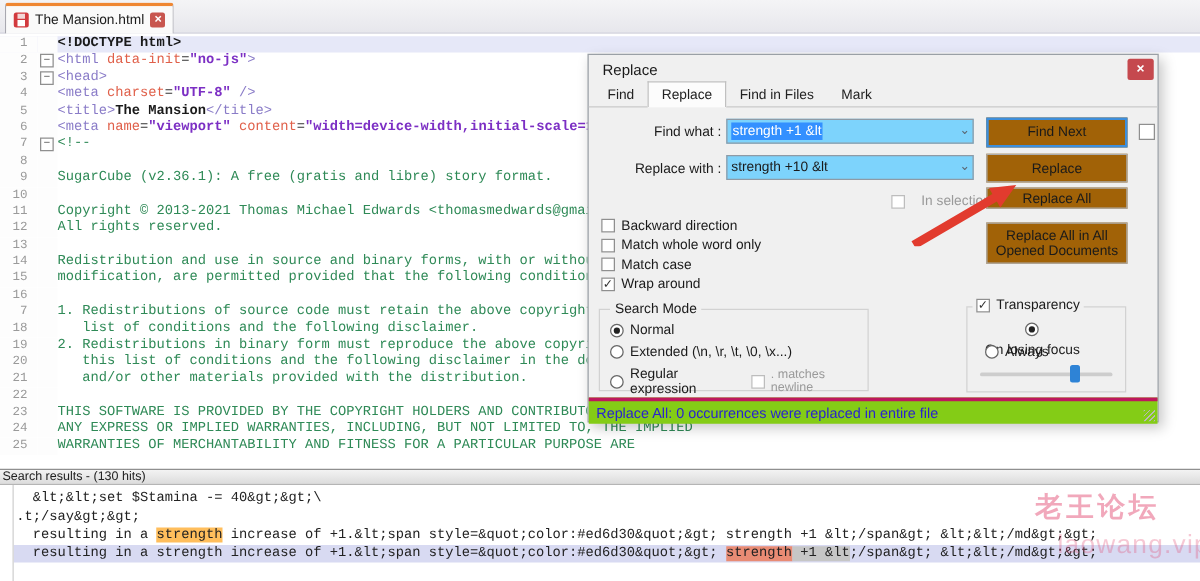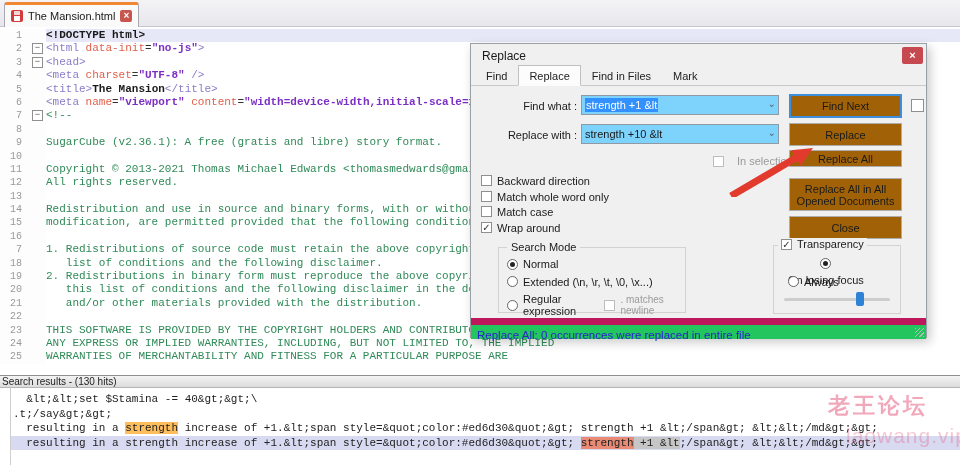--- a/index.html
+++ b/index.html
@@ -59,31 +59,31 @@
          font-size:11px; color:#1a1a1a; display:flex; align-items:center; justify-content:center;
          text-align:center; line-height:12px; }
   .btn.focus { border:2px solid #3d8edb; }
   .cb { width:11px; height:11px; border:1px solid #8f8f8f; background:#fff; display:inline-block;
         font-size:10px; line-height:10px; text-align:center; color:#333; flex:0 0 auto; }
   .cb.dis { border-color:#bdbdbd; }
   .radio { width:11px; height:11px; border:1px solid #666; border-radius:50%; background:#fff;
            display:inline-block; position:relative; flex:0 0 auto; }
   .radio.on::after { content:""; position:absolute; left:2px; top:2px; right:2px; bottom:2px;
                      background:#222; border-radius:50%; }
-  .optrow { display:flex; align-items:flex-start; gap:5px; height:11px; }
+  .optrow { display:flex; align-items:center; gap:5px; height:11px; }
   .opts { position:absolute; left:10px; top:131px; display:flex; flex-direction:column; gap:4.5px; }
   .insel { position:absolute; left:242px; top:111px; display:flex; gap:13px; align-items:center; color:#9a9a9a; }
   .group { position:absolute; border:1px solid #d2d2d2; }
   .group-label { position:absolute; top:-7px; left:8px; background:#f0f0f0; padding:0 4px; font-size:11px; }
   .gm { position:absolute; left:8px; display:flex; gap:5px; align-items:center; }
   .dim { color:#9a9a9a; font-size:10px; }
   .slider-track { position:absolute; left:10px; right:10px; top:52px; height:3px; background:#cdcdcd; border-radius:2px; }
   .slider-handle { position:absolute; left:68%; top:-6px; width:8px; height:14px; background:#2e83d6; border-radius:2px; }
-  .dlg-status { position:absolute; left:0; right:0; top:274px; height:21px; background:#22c55e;
-                border-top:7px solid #be185d; }
+  .dlg-status { position:absolute; left:0; right:0; top:274px; height:21px; background:#84cc16;
+                border-top:3px solid #be185d; }
   .dlg-status-text { position:absolute; left:6px; top:4px; color:#2a23cf; font-size:11.5px; }
   .grip { position:absolute; right:2px; bottom:2px; width:9px; height:9px;
           background:repeating-linear-gradient(135deg,#b9b9b9 0 1px,transparent 1px 3px); }
 
   
   .arrow { position:absolute; left:725px; top:142px; z-index:40; }
 
   
   .results { position:absolute; left:0; top:375px; width:960px; height:90px; background:#fff; }
   .results-header { height:13px; background:linear-gradient(#f3f3f3,#dcdcdc); border-top:1px solid #8f8f8f;
@@ -282,42 +282,41 @@
       <span class="combo-arrow">⌄</span>
     </div>
     <div class="btn" style="top:79px; height:23px;">Replace</div>
 
     <div class="insel">
       <span class="cb dis"></span>
       <span>In selection</span>
     </div>
     <div class="btn" style="top:106px; height:17px;">Replace All</div>
     <div class="btn" style="top:134px; height:33px; padding:2px 6px;">Replace All in All Opened Documents</div>
-    <div class="btn" style="top:172px; height:23px;">Close</div>
 
     <div class="opts">
         <div class="optrow">
           <span class="cb"></span>
           <span>Backward direction</span>
         </div>
         <div class="optrow">
           <span class="cb"></span>
           <span>Match whole word only</span>
         </div>
         <div class="optrow">
           <span class="cb"></span>
           <span>Match case</span>
         </div>
         <div class="optrow">
           <span class="cb">✓</span>
           <span>Wrap around</span>
         </div>
       </div>
 
-    <div class="group" style="left:8px; top:203px; width:188px; height:66px;margin-left:19px;">
+    <div class="group" style="left:8px; top:203px; width:216px; height:66px;">
       <span class="group-label">Search Mode</span>
       <div></div>
     <div class="gm" style="top: 10px;">
           <span class="radio on"></span>
           <span>Normal</span>
         </div>
         <div class="gm" style="top: 27.5px;">
           <span class="radio"></span>
           <span>Extended (\n, \r, \t, \0, \x...)</span>
         </div>

